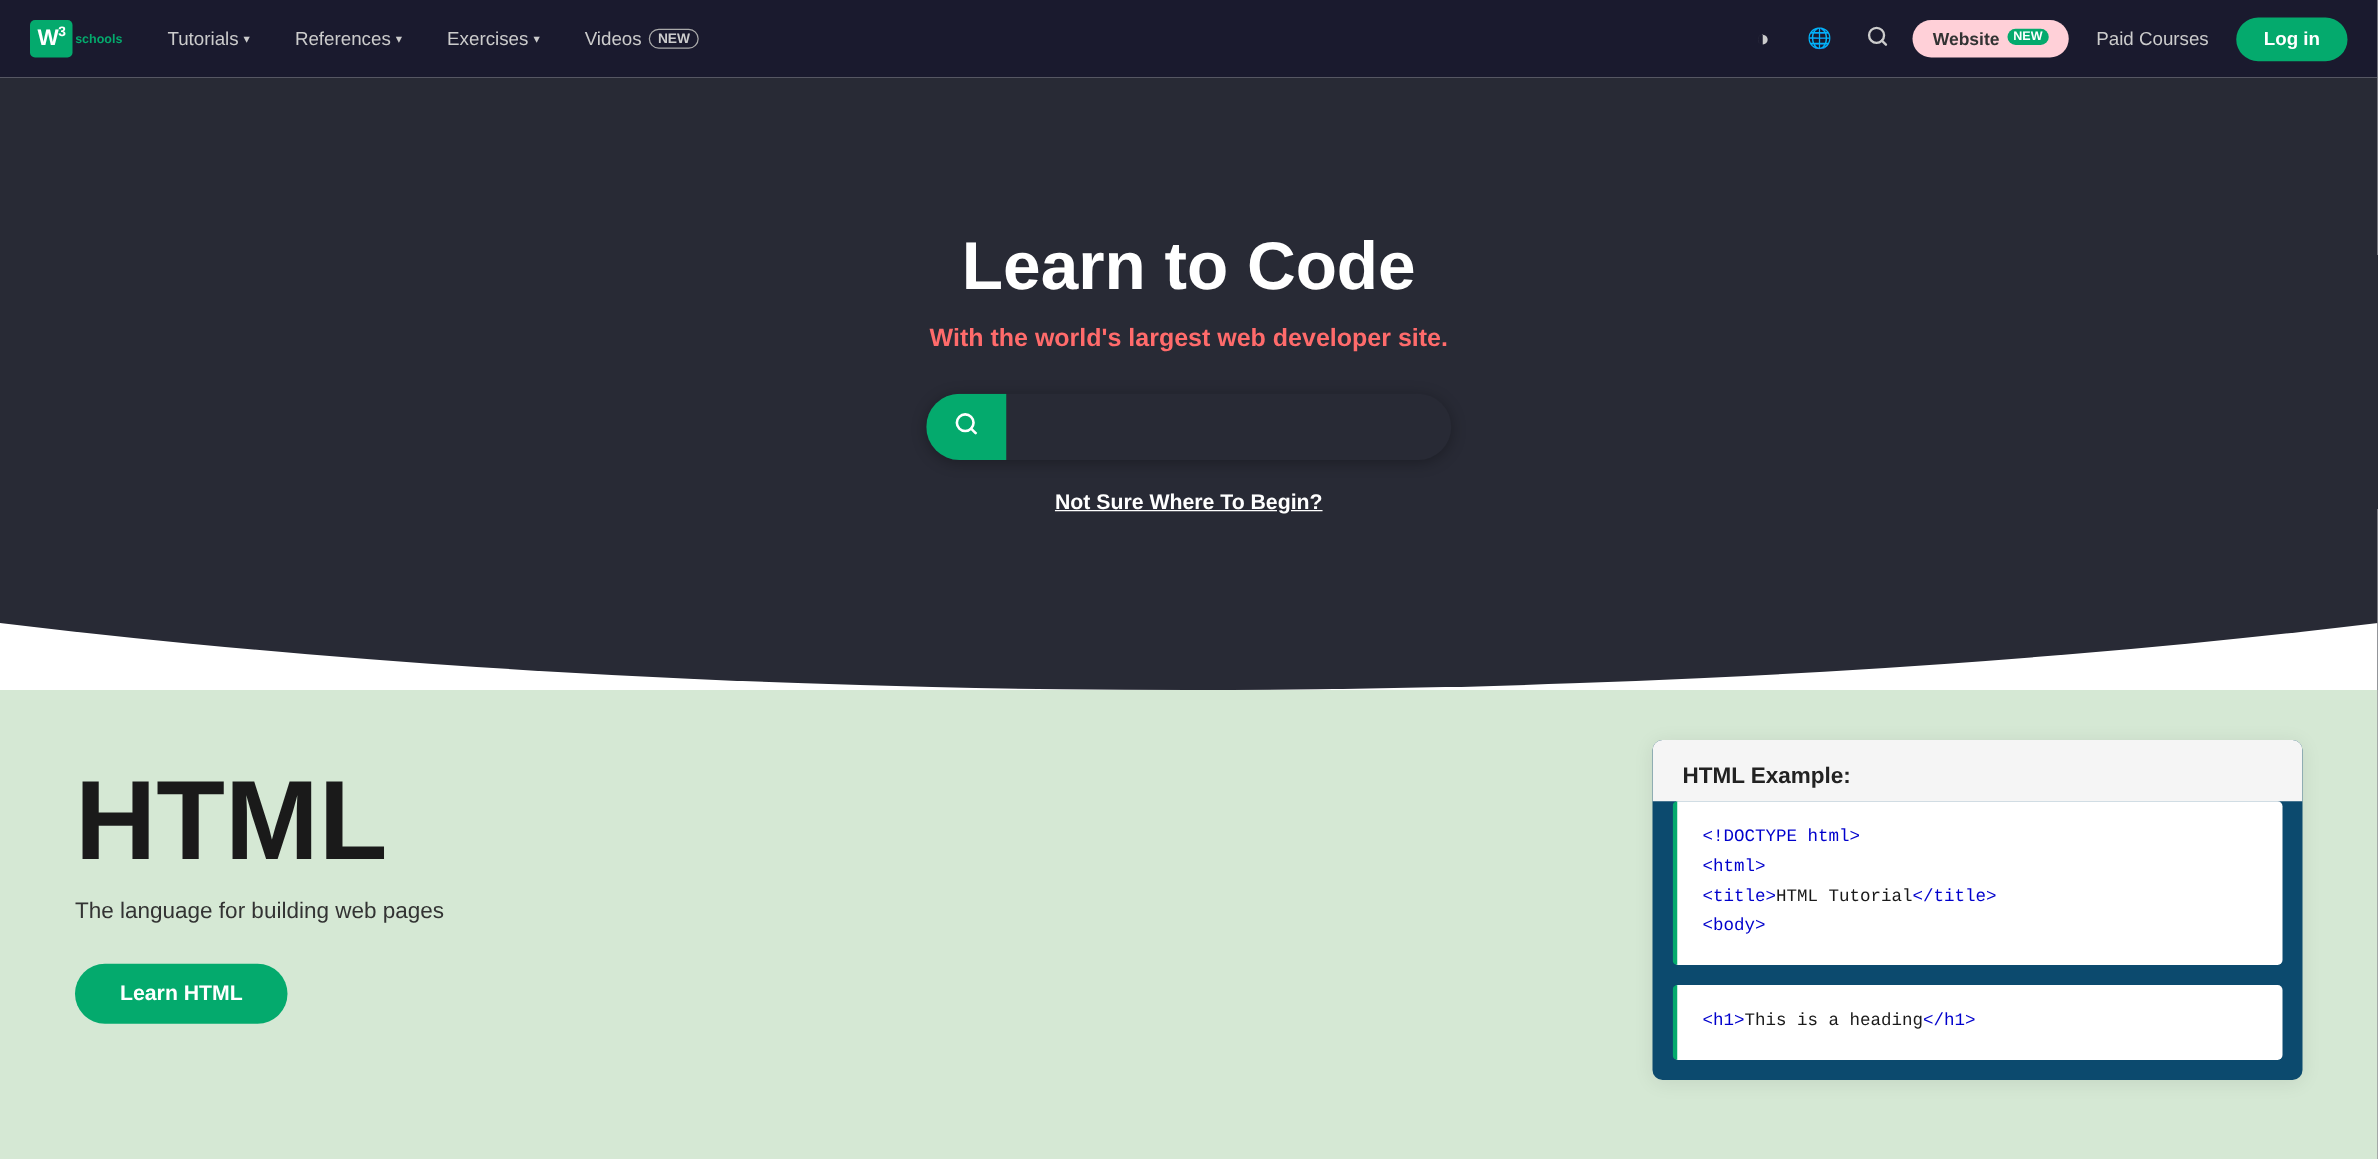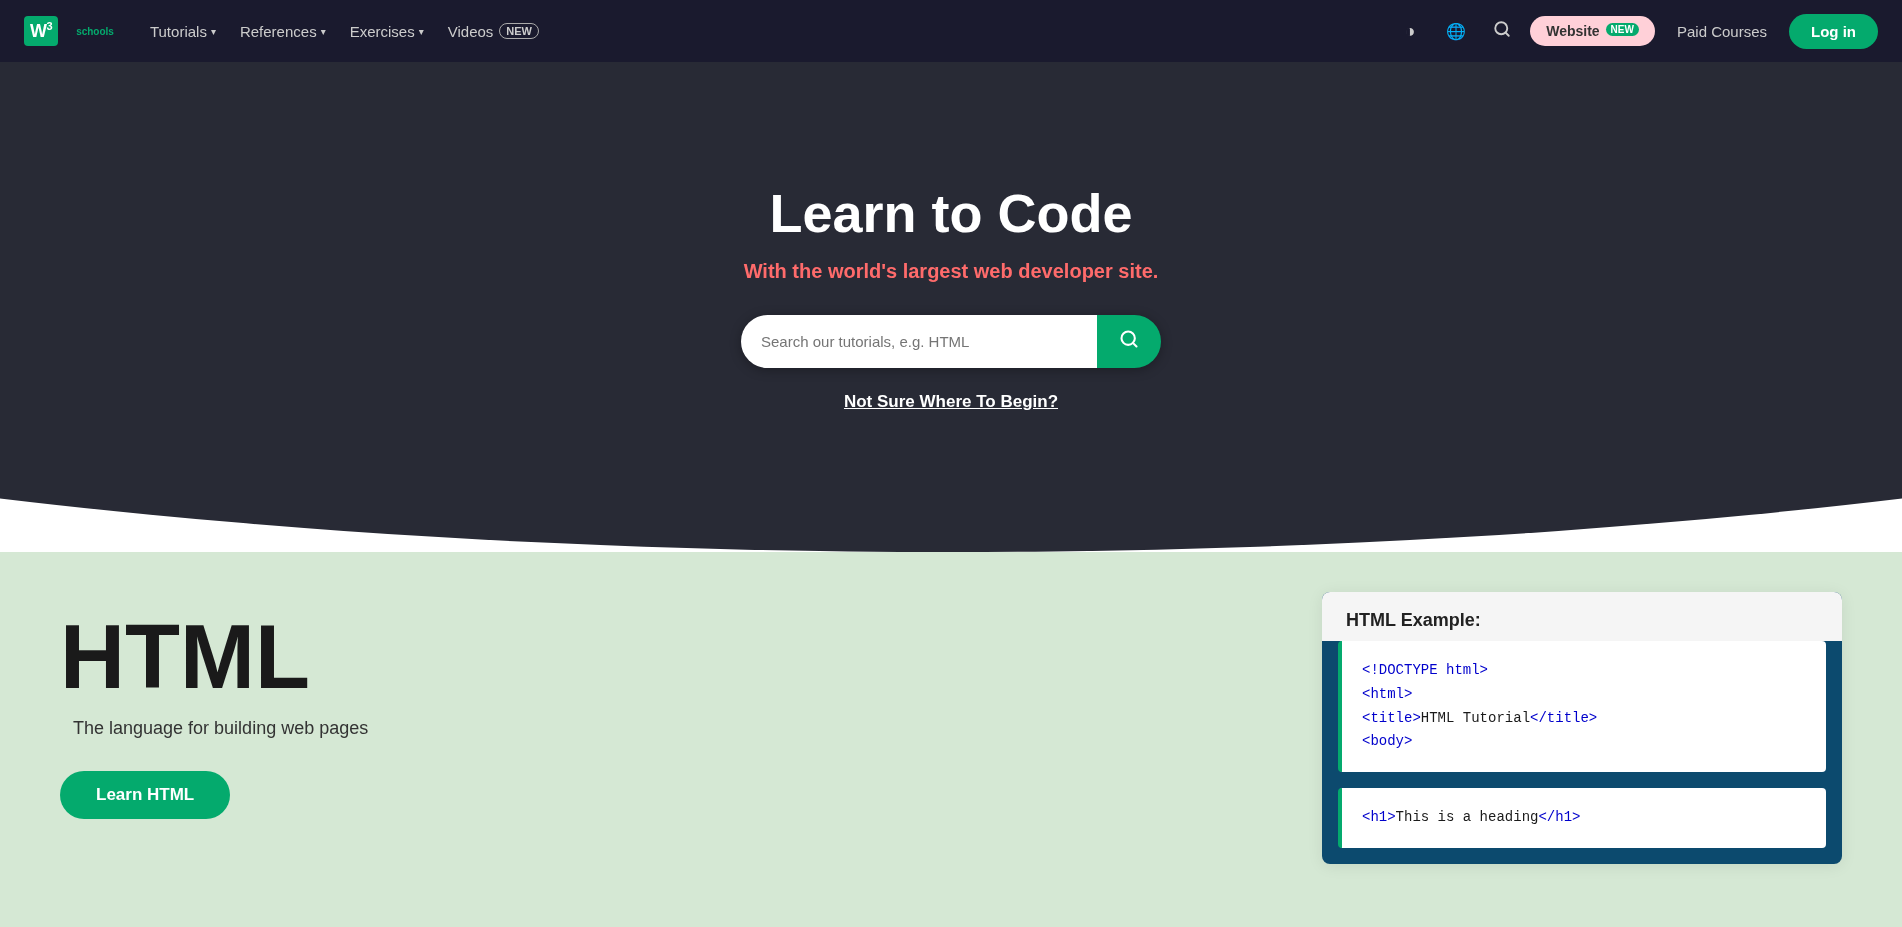--- a/index.html
+++ b/index.html
@@ -13,37 +13,36 @@
       padding: 0 24px;
       height: 62px;
       position: relative;
       z-index: 10;
     }
     .navbar-logo {
       display: flex;
       align-items: center;
       margin-right: 24px;
       text-decoration: none;
-      gap: 16px;
     }
     .logo-box {
       background: #04aa6d;
       color: white;
       font-weight: 900;
       font-size: 13px;
       padding: 4px 6px;
       border-radius: 4px;
       line-height: 1.2;
       letter-spacing: -0.5px;
     }
     .logo-schools { color: #04aa6d; font-size: 10px; font-weight: 600; margin-left: 2px; }
     .nav-items {
       display: flex;
       align-items: center;
-      gap: 0;
+      gap: 12px;
       flex: 1;
     }
     .nav-item {
       color: #ccc;
       background: none;
       border: none;
       padding: 8px 12px;
       font-size: 15px;
       cursor: pointer;
       display: flex;
@@ -220,21 +219,20 @@
       font-weight: 900;
       color: #1a1a1a;
       line-height: 1;
       margin-bottom: 16px;
       text-align: right;
     }
     .html-desc {
       font-size: 18px;
       color: #333;
       margin-bottom: 32px;
-      margin-left: 13px;
     }
     .learn-btn {
       background: #04aa6d;
       color: white;
       border: none;
       border-radius: 26px;
       padding: 14px 36px;
       font-size: 17px;
       font-weight: 700;
       cursor: pointer;
@@ -335,21 +333,20 @@
     <button class="login-btn">
       <span>Log in</span>
     </button>
   </div>
 </nav>
 
 <section class="hero">
   <h1>Learn to Code</h1>
   <p class="hero-sub">With the world's largest web developer site.</p>
   <div class="search-bar">
-    <input class="search-input" type="text" placeholder="Search our tutorials, e.g. HTML" style="">
     <button class="search-btn">
       <span>
         <svg width="20" height="20" viewBox="0 0 24 24" fill="none" stroke="white" stroke-width="2.5" stroke-linecap="round" stroke-linejoin="round">
             <circle cx="11" cy="11" r="8"></circle>
             <line x1="21" y1="21" x2="16.65" y2="16.65"></line>
           </svg>
       </span>
     </button>
   </div>
   <button class="not-sure-link">Not Sure Where To Begin?</button>

